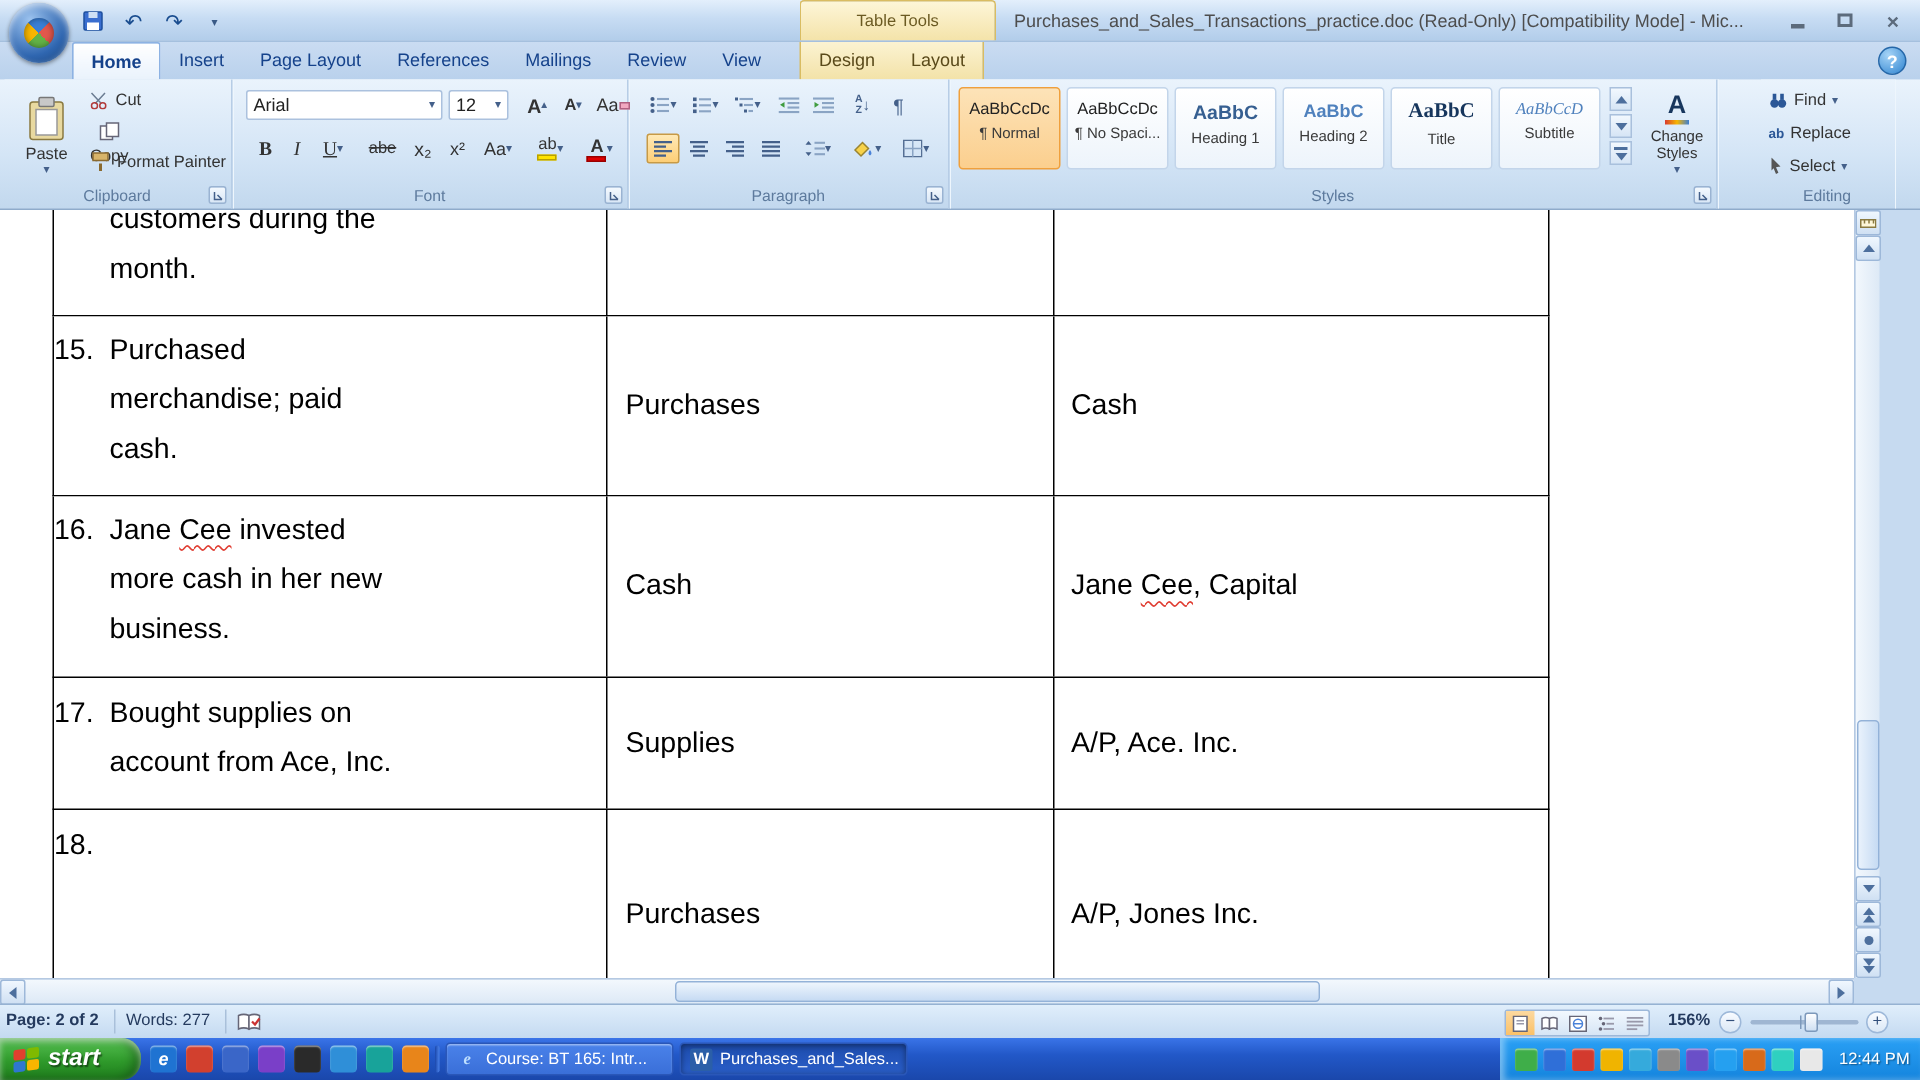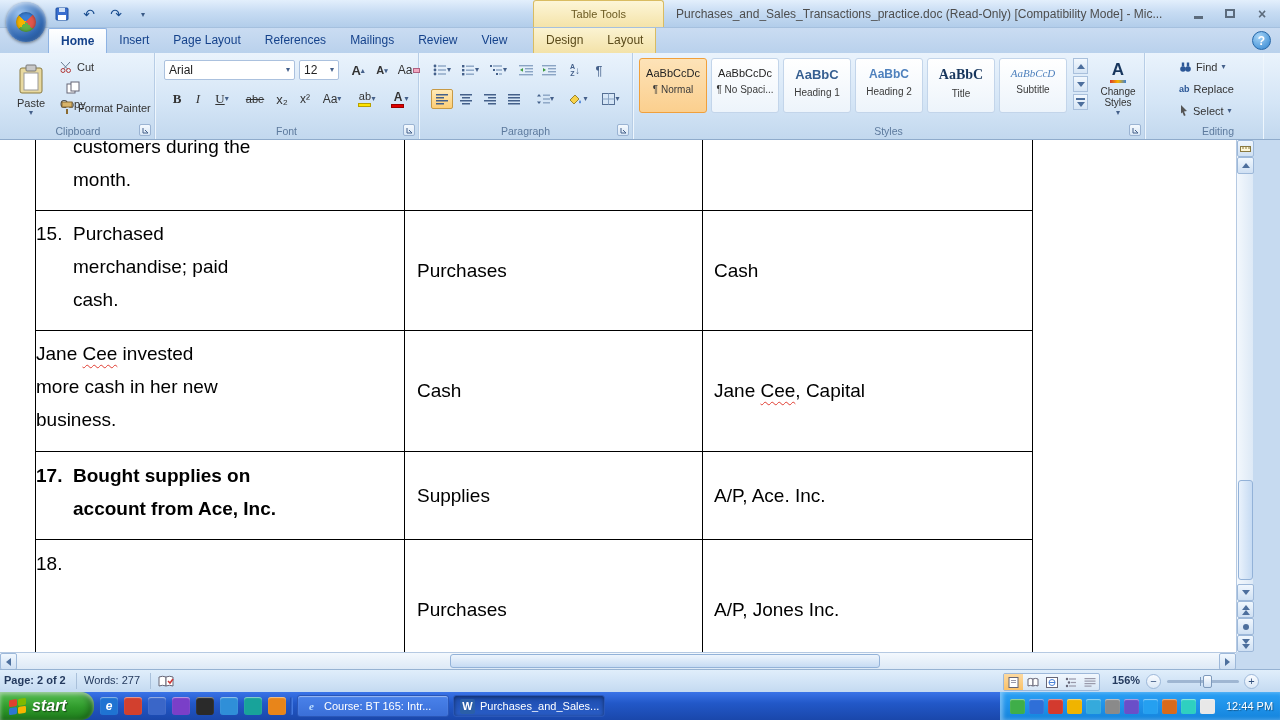--- a/index.html
+++ b/index.html
@@ -543,33 +543,34 @@
         </div>
       <div class="c2">
           <span>Purchases</span>
         </div>
       <div class="c3">
           <span>Cash</span>
         </div>
     </div>
     <div class="trow" style="top:191px;height:121px;">
       <div class="c1" style="padding-top:6px;">
+          <div class="num">16.</div>
           <div class="dtext"><span>Jane </span><span class="sq">Cee</span><span> invested
 more cash in her new
 business.</span></div>
         </div>
       <div class="c2">
           <span>Cash</span>
         </div>
       <div class="c3">
           <span><span>Jane </span><span class="sq">Cee</span><span>, Capital</span></span>
         </div>
     </div>
     <div class="trow" style="top:312px;height:88px;">
-      <div class="c1" style="padding-top:7px;font-weight:bold;">
+      <div class="c1" style="padding-top:7px;">
           <div class="num">17.</div>
           <div class="dtext">Bought supplies on
 account from Ace, Inc.</div>
         </div>
       <div class="c2">
           <span>Supplies</span>
         </div>
       <div class="c3">
           <span>A/P, Ace. Inc.</span>
         </div>

